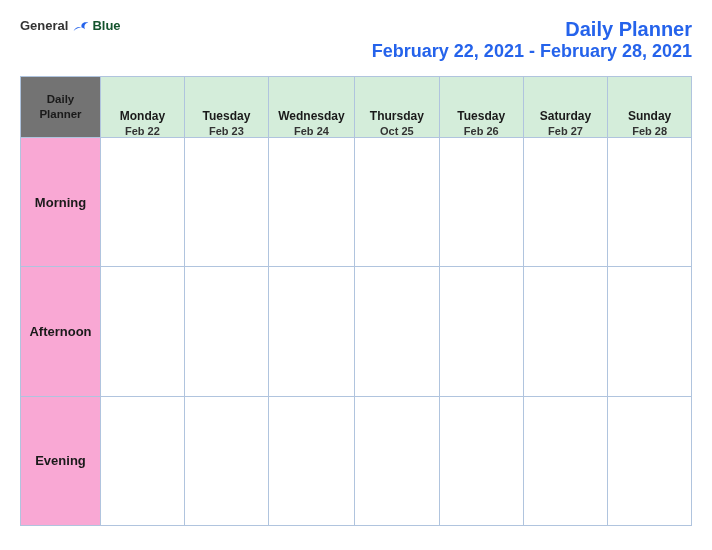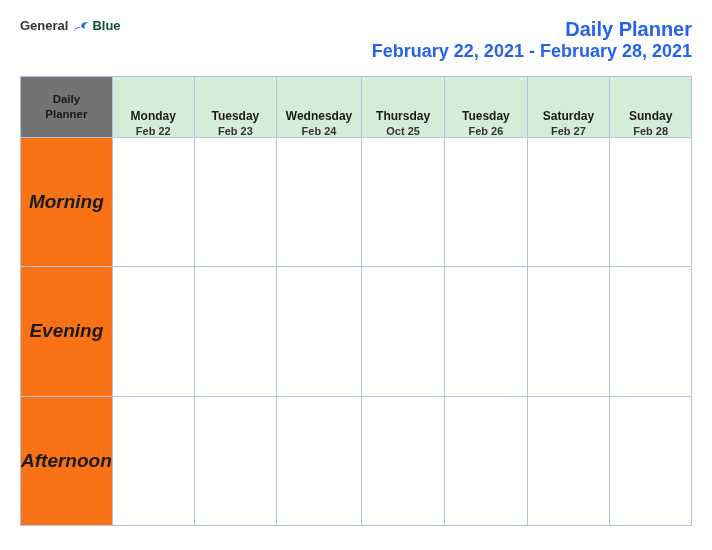--- a/index.html
+++ b/index.html
@@ -86,30 +86,29 @@
       display: block;
       margin-top: 32px;
     }
     .header-date {
       font-size: 11px;
       color: #333;
       display: block;
       margin-top: 2px;
     }
     .row-label-cell {
-      background: #f97316;
+      background: #f9a8d4;
       width: 80px;
       min-width: 80px;
-      font-size: 19px;
+      font-size: 13px;
       font-weight: bold;
       color: #1a1a1a;
       height: 110px;
       vertical-align: middle;
       text-align: center;
-      font-style: italic;
     }
     .data-cell {
       background: #fff;
       height: 110px;
       width: 88px;
     }
     .daily-planner-header {
       background: #737373;
       font-size: 11.5px;
       font-weight: bold;
@@ -185,32 +184,32 @@
         <td class="data-cell"></td>
         <td class="data-cell"></td>
         <td class="data-cell"></td>
         <td class="data-cell"></td>
         <td class="data-cell"></td>
         <td class="data-cell"></td>
         <td class="data-cell"></td>
       </tr>
 
       <tr>
+        <td class="row-label-cell">Afternoon</td>
+        <td class="data-cell"></td>
+        <td class="data-cell"></td>
+        <td class="data-cell"></td>
+        <td class="data-cell"></td>
+        <td class="data-cell"></td>
+        <td class="data-cell"></td>
+        <td class="data-cell"></td>
+      </tr>
+
+      <tr>
         <td class="row-label-cell">Evening</td>
-        <td class="data-cell"></td>
-        <td class="data-cell"></td>
-        <td class="data-cell"></td>
-        <td class="data-cell"></td>
-        <td class="data-cell"></td>
-        <td class="data-cell"></td>
-        <td class="data-cell"></td>
-      </tr>
-
-      <tr>
-        <td class="row-label-cell">Afternoon</td>
         <td class="data-cell"></td>
         <td class="data-cell"></td>
         <td class="data-cell"></td>
         <td class="data-cell"></td>
         <td class="data-cell"></td>
         <td class="data-cell"></td>
         <td class="data-cell"></td>
       </tr>
     </tbody>
   </table>

